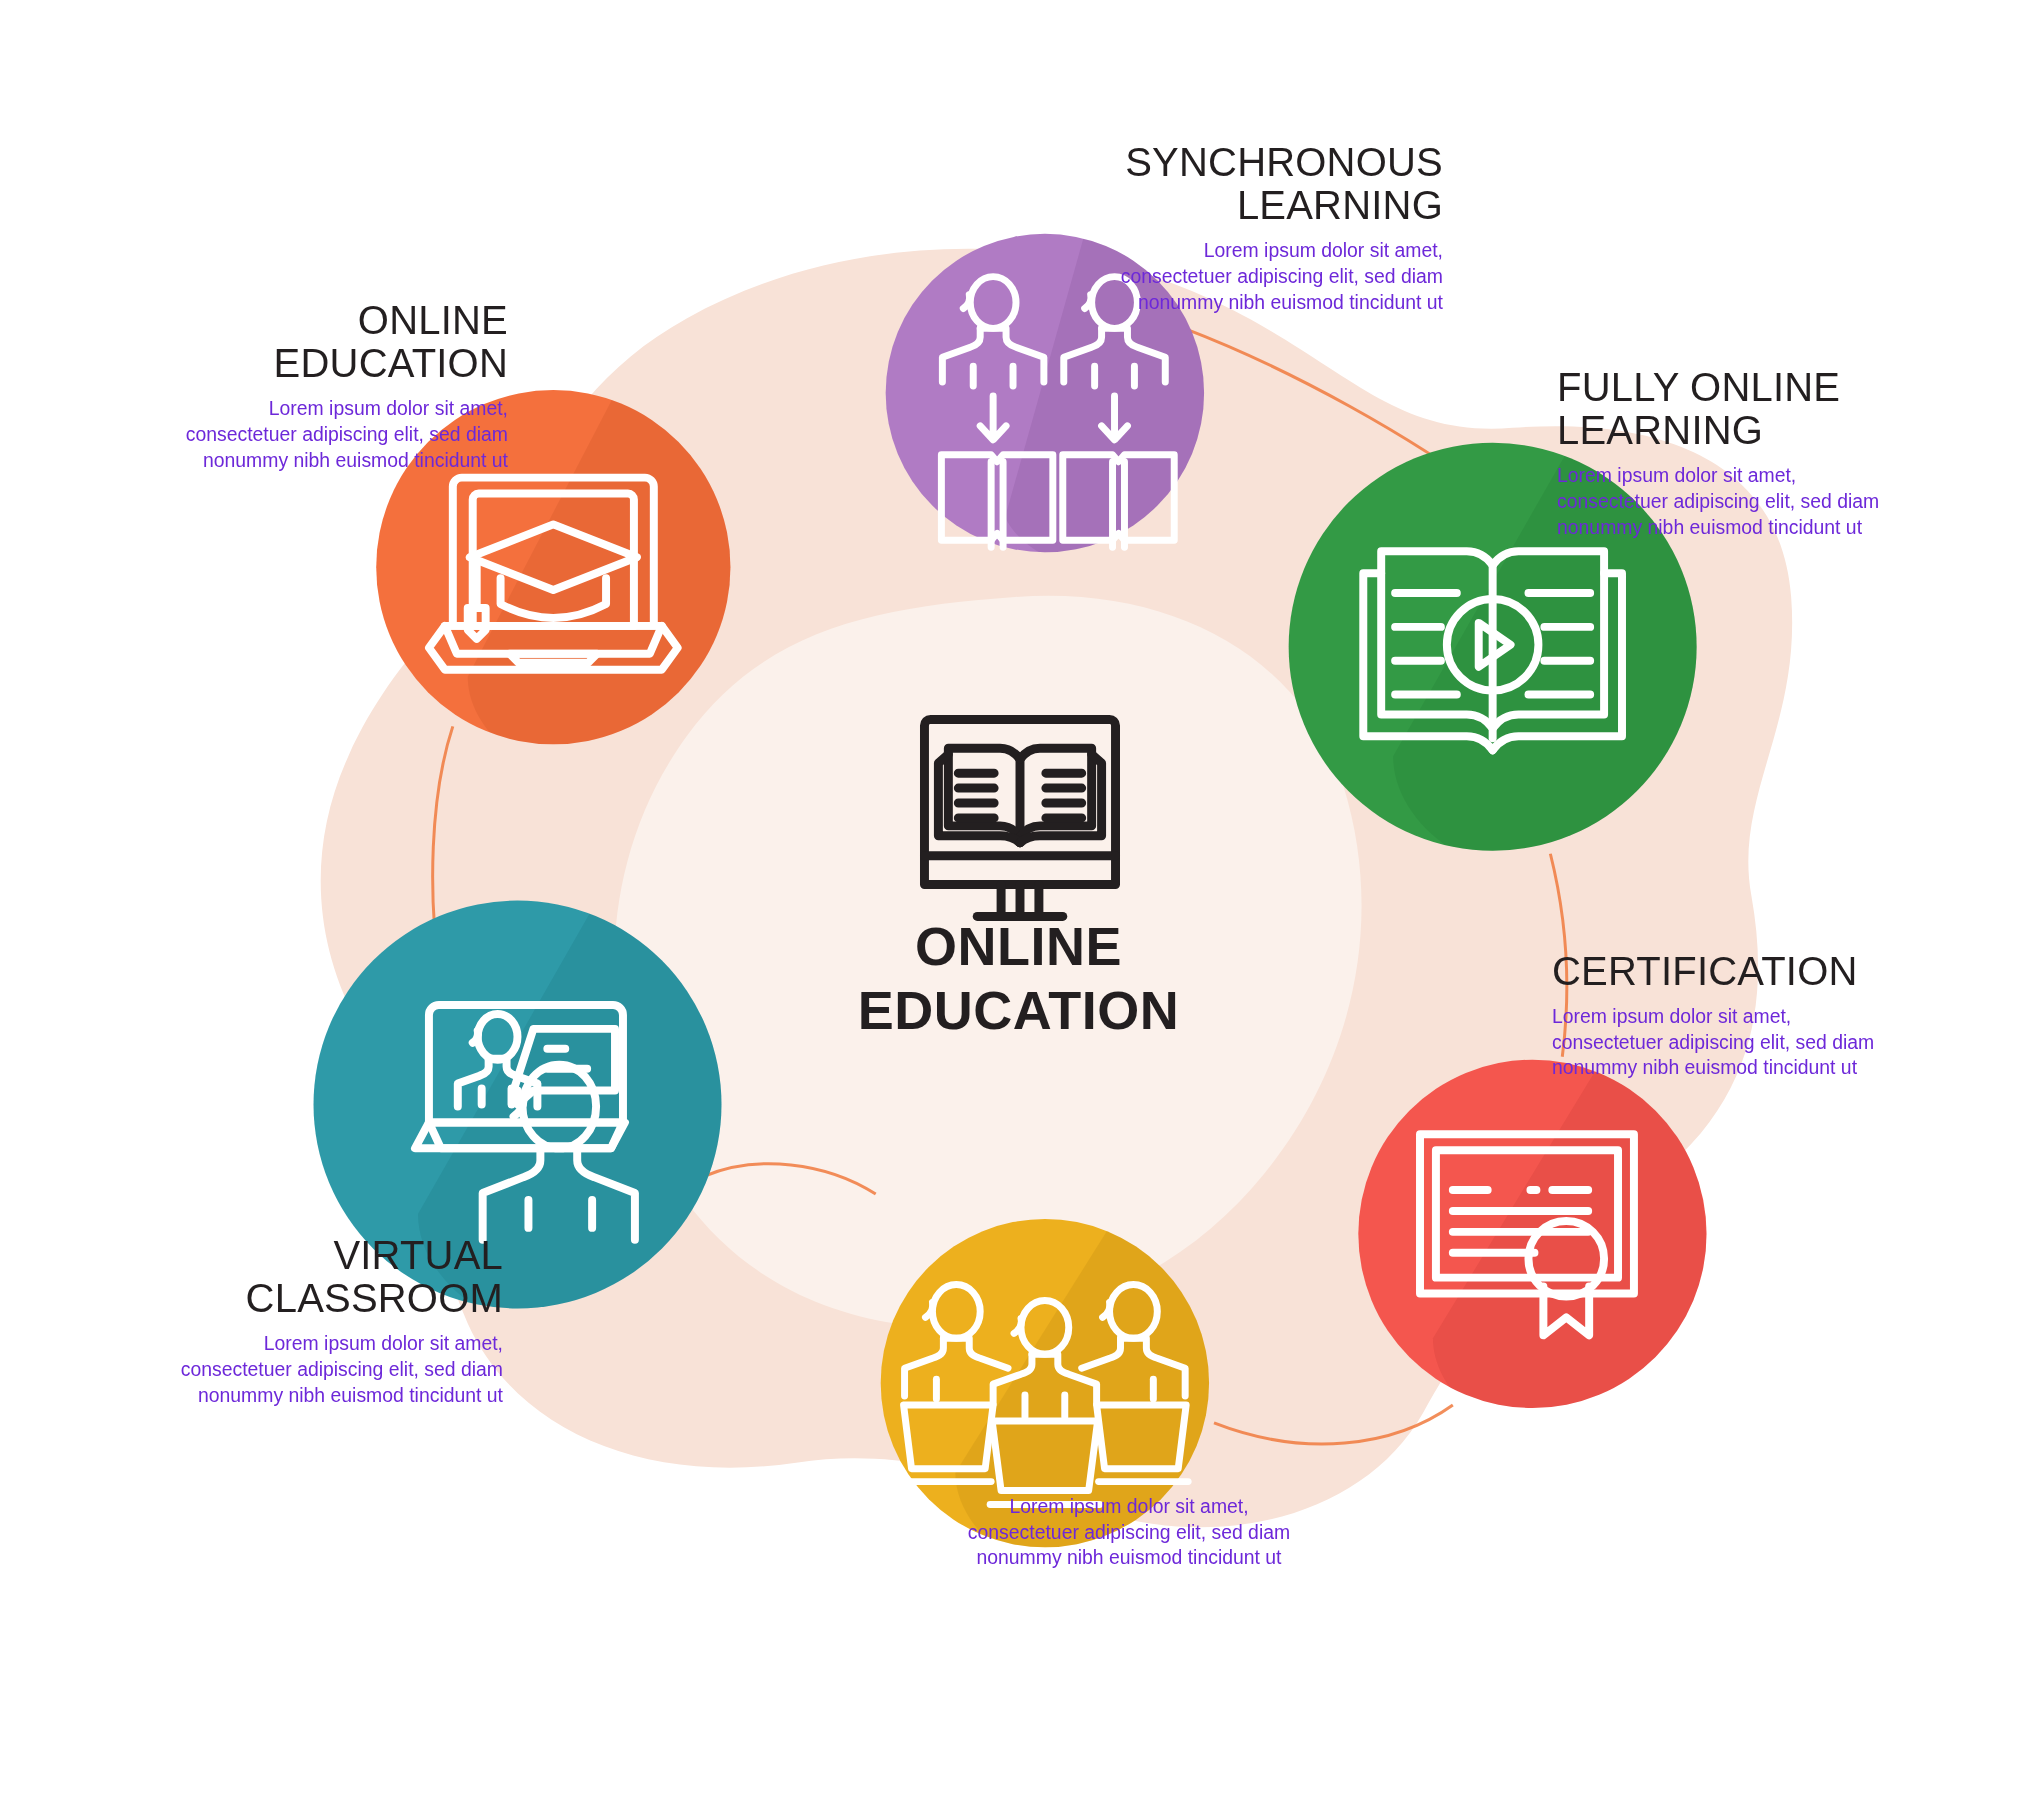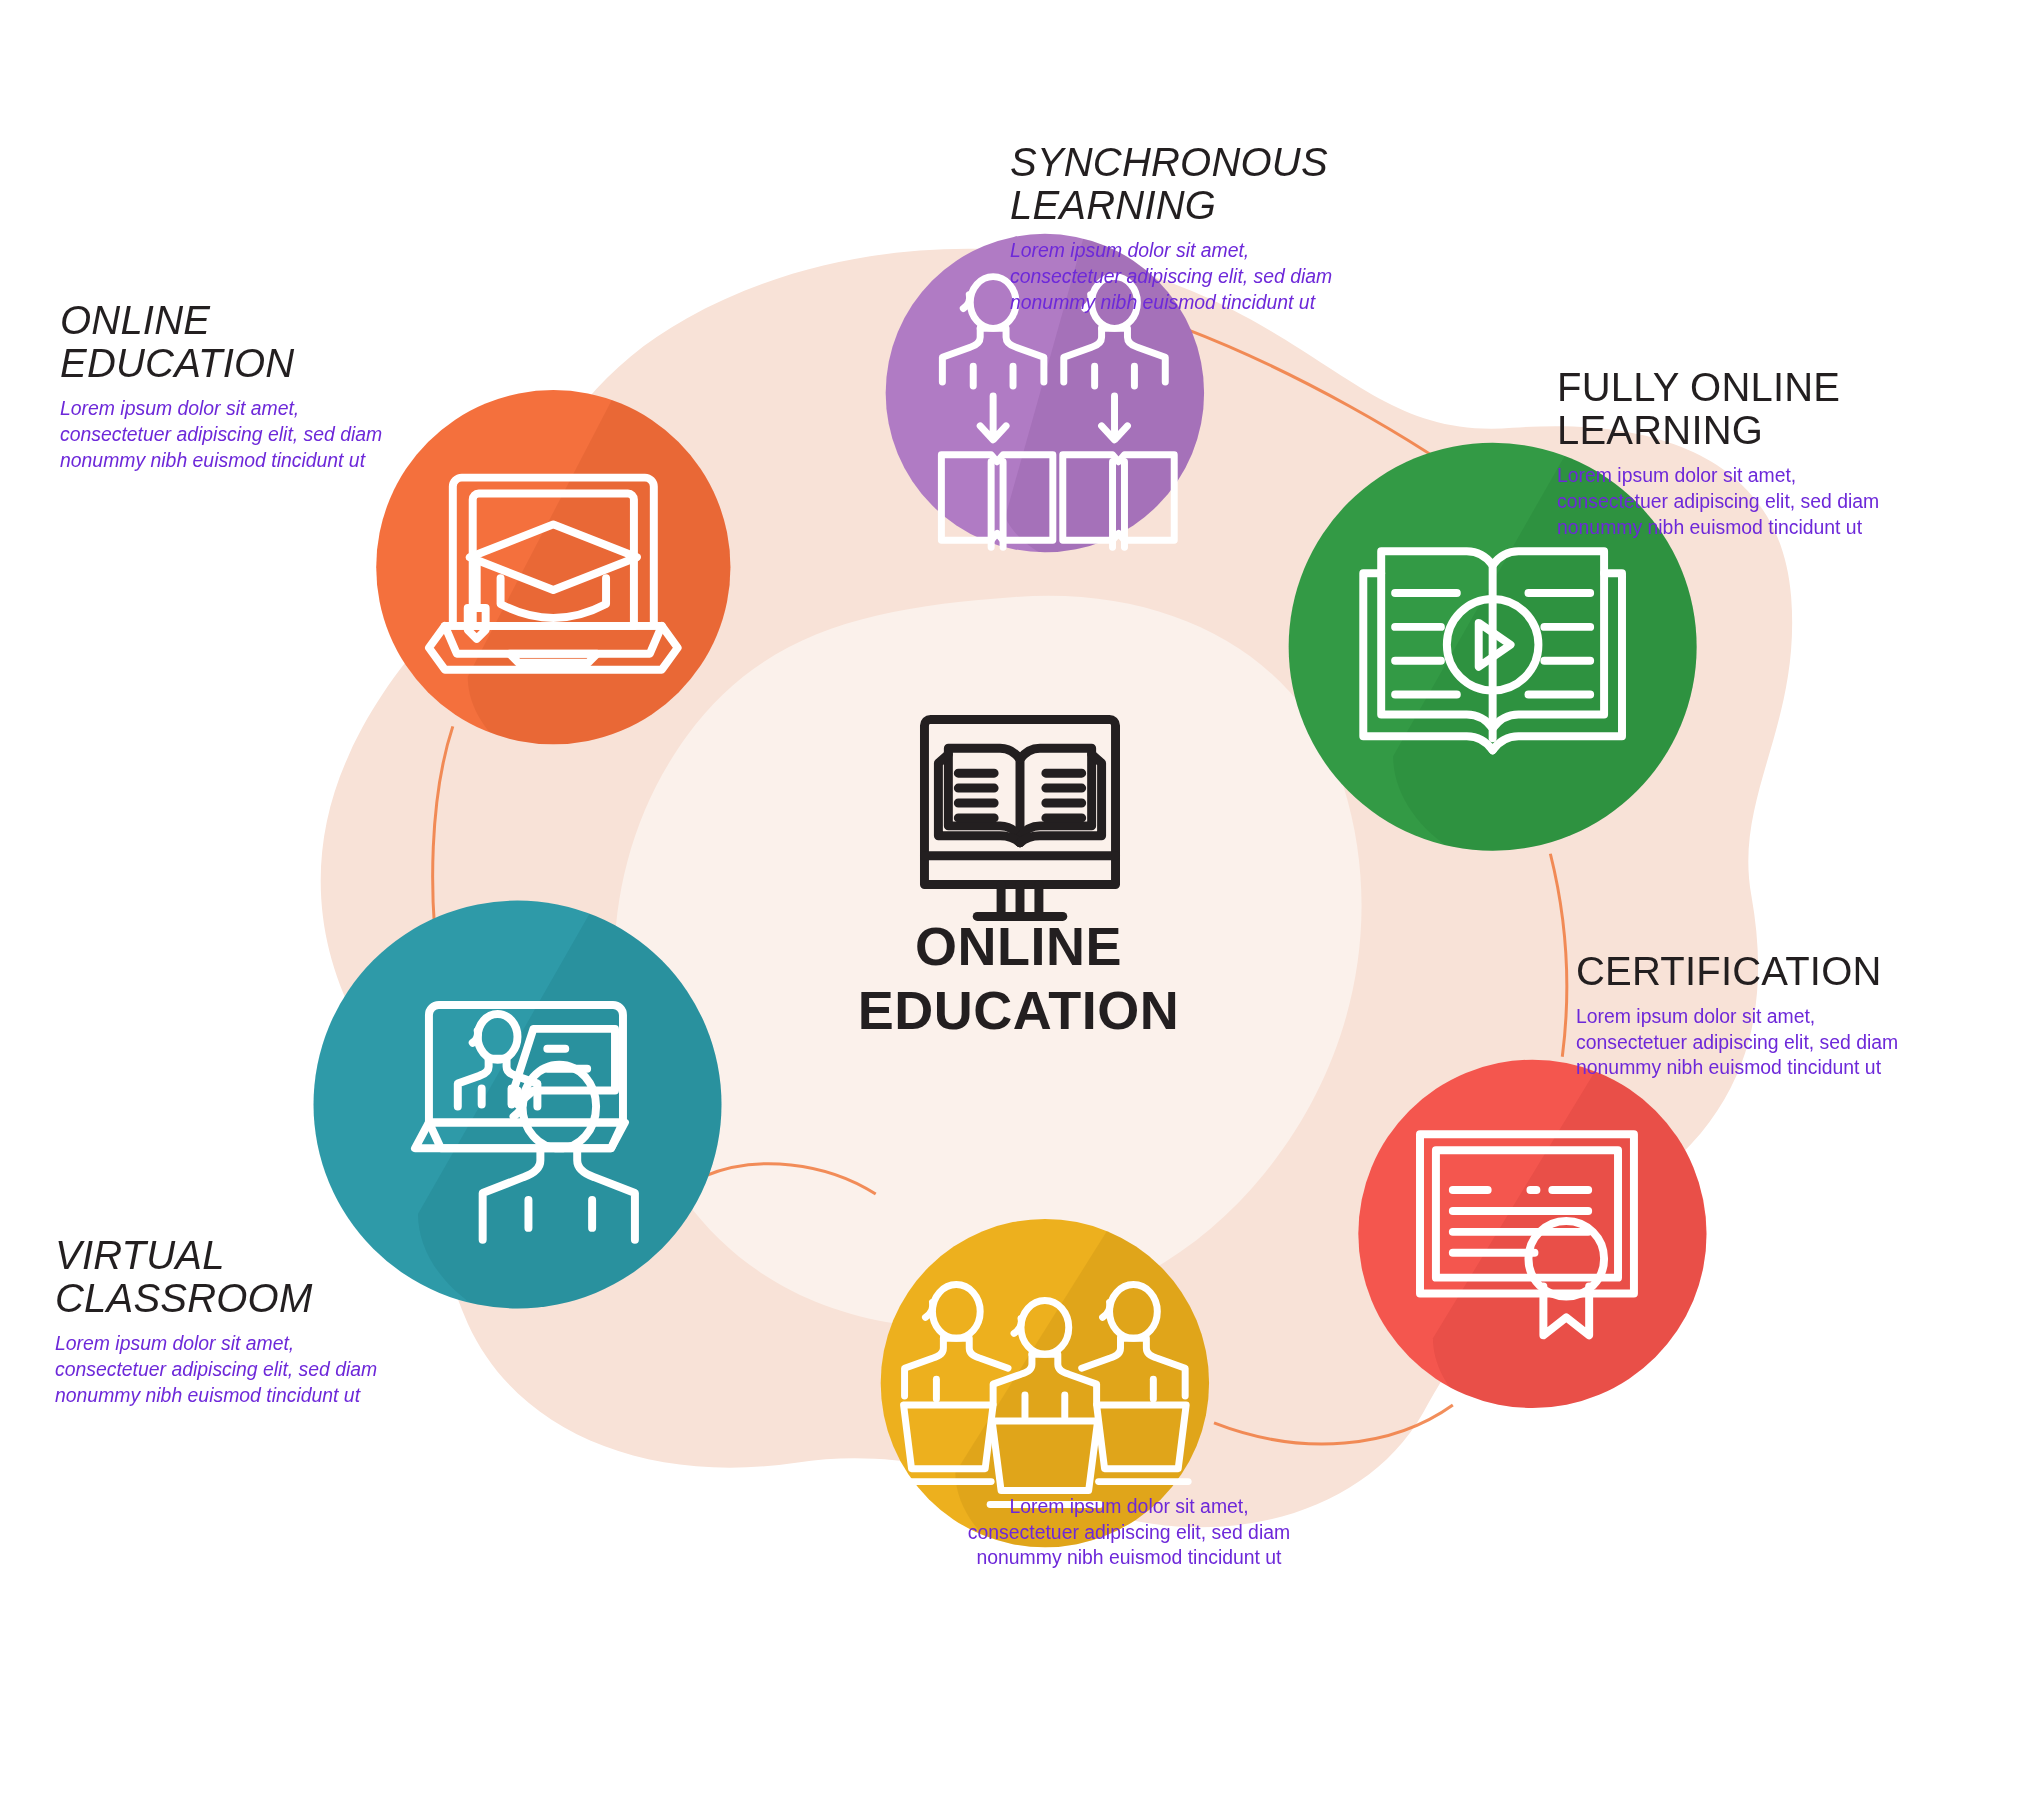--- a/index.html
+++ b/index.html
@@ -13,29 +13,29 @@
 
   .label{position:absolute;}
   .label .ttl{
     font-size:40px;line-height:1.08;font-weight:400;letter-spacing:0.2px;
     color:#231f20;white-space:pre-line;font-stretch:condensed;
   }
   .label .body{
     margin-top:11px;font-size:19.4px;line-height:1.32;color:#6d28d9;
     white-space:pre-line;font-weight:400;
   }
-  .align-right{font-style:italic;}
+  .align-right{text-align:right;}
   .align-left{text-align:left;}
   .align-center{text-align:center;}
 
   
   #lbl-online-education{left:60px;  top:299px; width:448px;}
   #lbl-synchronous     {left:1010px;top:141px; width:433px;}
   #lbl-fully-online    {left:1557px;top:366px; width:438px;}
-  #lbl-certification   {left:1552px;top:950px; width:438px;margin-left:24px;}
+  #lbl-certification   {left:1552px;top:950px; width:438px;}
   #lbl-virtual         {left:55px;  top:1234px;width:448px;}
   #lbl-private         {left:900px; top:1483px;width:458px;}
 
   #center-title{
     position:absolute;left:720px;top:915px;width:597px;text-align:center;
     font-size:54px;line-height:1.18;font-weight:700;letter-spacing:0.5px;
     color:#231f20;white-space:pre-line;
   }
 </style>
 </head>

